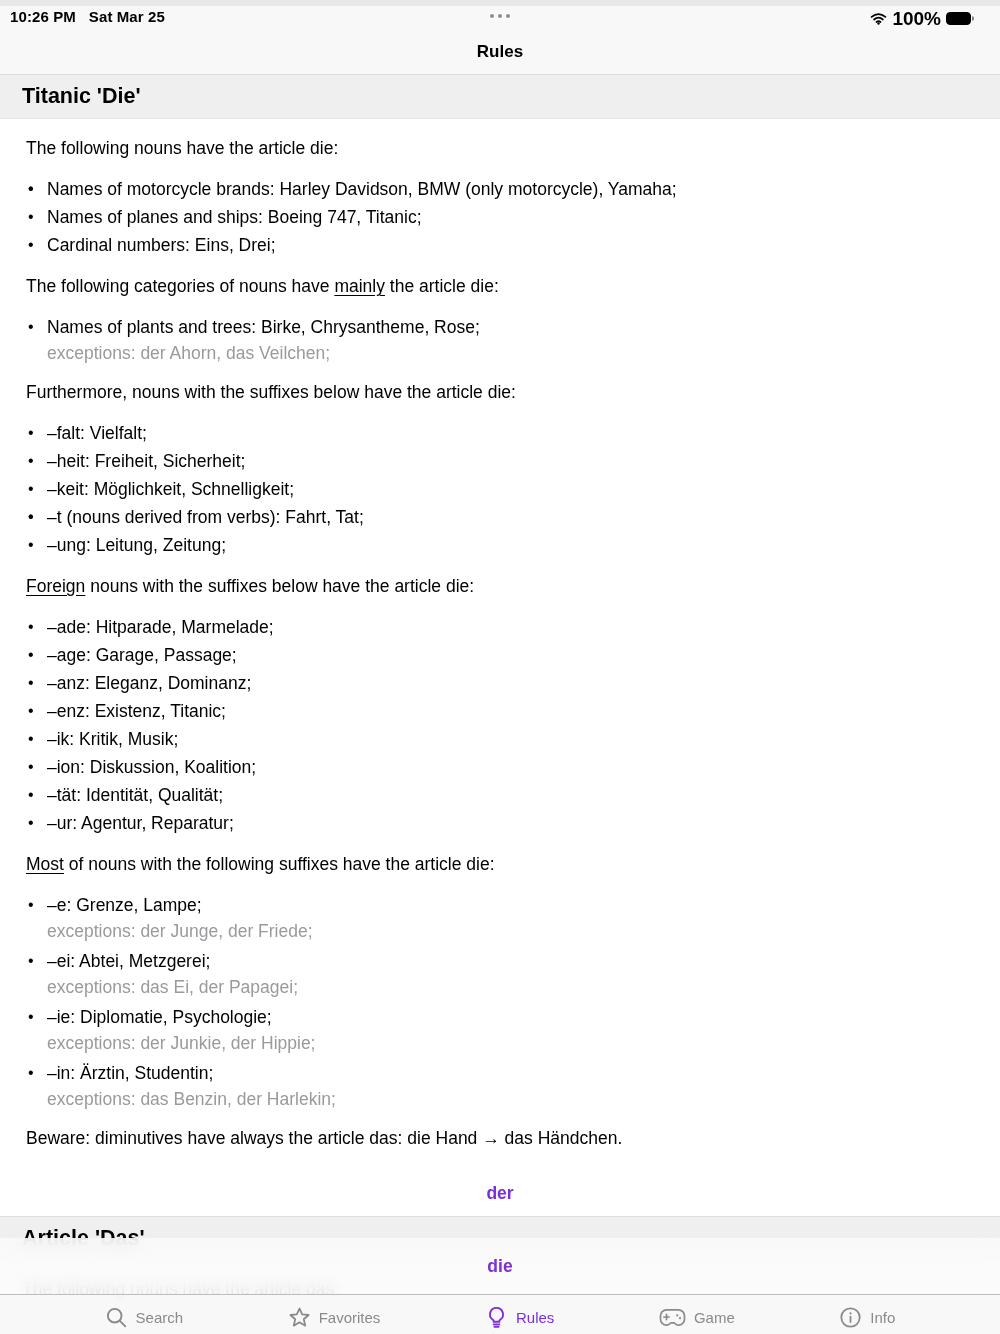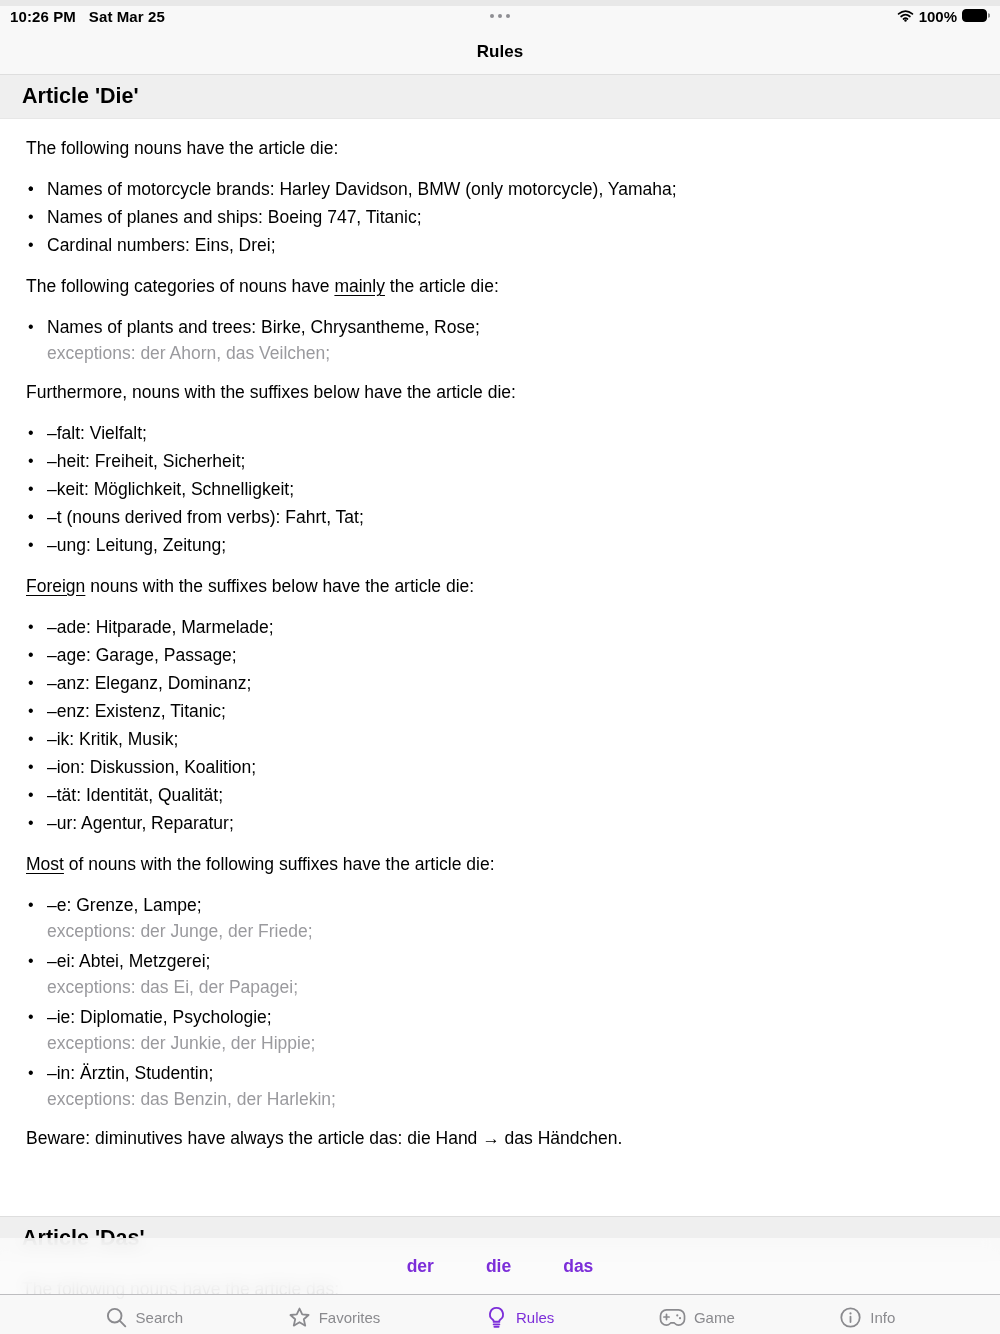--- a/index.html
+++ b/index.html
@@ -11,21 +11,21 @@
     color:#000;
     --accent:#7c2ed9; --tab-inactive:#8a8a8e; --exception:#9a9a9e;
   }
 
   
   .chrome-top { position:absolute; top:0; left:0; right:0; height:68px; background:#f8f8f8; }
   .statusbar { position:absolute; top:0; left:0; right:0; height:24px; }
   .sb-left { position:absolute; left:10px; top:2px; display:flex; align-items:center; gap:13px; font-size:15px; font-weight:600; letter-spacing:.1px; }
   .sb-center { position:absolute; left:50%; top:8px; transform:translateX(-50%); display:flex; gap:4px; }
   .sb-center i { width:4px; height:4px; border-radius:50%; background:#8e8e93; }
-  .sb-right { position:absolute; right:10px; top:2px; display:flex; align-items:center; gap:5px; font-size:15px; font-weight:600; }
+  .sb-right { position:absolute; right:26px; top:2px; display:flex; align-items:center; gap:5px; font-size:19px; font-weight:600; }
   .navbar { position:absolute; top:24px; left:0; right:0; height:44px; display:flex; align-items:center; justify-content:center; }
   .nav-title { font-size:17px; font-weight:600; }
 
   
   .section-header {
     position:absolute; left:0; right:0; height:45px; background:#efefef;
     border-top:1px solid #dedede; border-bottom:1px solid #e7e7e7;
     display:flex; align-items:center; padding-left:22px;
     font-size:21.5px; font-weight:700;
   }
@@ -45,21 +45,21 @@
   .rule-item .dot { position:absolute; left:2px; top:0; font-size:16px; }
   .rule-item .exception { display:block; color:var(--exception); line-height:24px; margin-bottom:4px; }
 
   .das-intro { position:absolute; top:1270px; left:22px; margin:0; font-size:17.5px; line-height:27px; }
 
   
   .toolbar {
     position:absolute; left:0; right:0; bottom:46px; height:56px;
     background:rgba(250,250,250,0.88);
     -webkit-backdrop-filter:blur(8px); backdrop-filter:blur(8px);
-    display:flex; align-items:center; justify-content:center; gap:52px;
+    display:flex; align-items:center; justify-content:center; gap:52px;flex-direction:column;
   }
   .toolbar button {
     background:none; border:none; padding:0; cursor:pointer;
     font-family:inherit; font-size:17.5px; font-weight:700; color:var(--accent);
   }
 
   
   .tabbar {
     position:absolute; left:0; right:0; bottom:0; height:46px;
     background:rgba(248,248,248,0.97); border-top:1px solid #bdbdc0;
@@ -102,21 +102,21 @@
           </svg>
         </span>
       </div>
     </div>
     <div class="navbar">
       <div class="nav-title">Rules</div>
     </div>
   </div>
 
   <div class="section-header die">
-    <span>Article 'Die'</span>
+    <span>Titanic 'Die'</span>
   </div>
 
   <div class="content">
       <p class="rule-para"><span>The following nouns have the article die:</span></p>
       <ul class="rule-list">
         <li class="rule-item"><span class="dot">•</span></li>
         <li class="rule-item"><span class="dot">•</span><span>Names of motorcycle brands: Harley Davidson, BMW (only motorcycle), Yamaha;</span></li>
         <li class="rule-item"><span class="dot">•</span><span>Names of planes and ships: Boeing 747, Titanic;</span></li>
         <li class="rule-item"><span class="dot">•</span><span>Cardinal numbers: Eins, Drei;</span></li>
       </ul>

